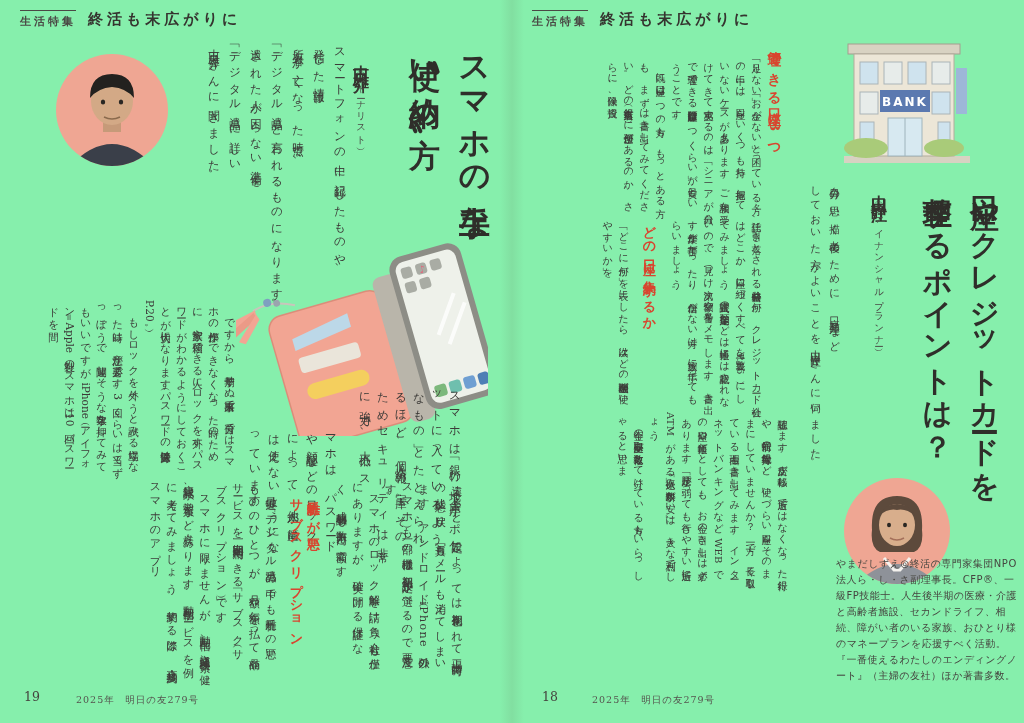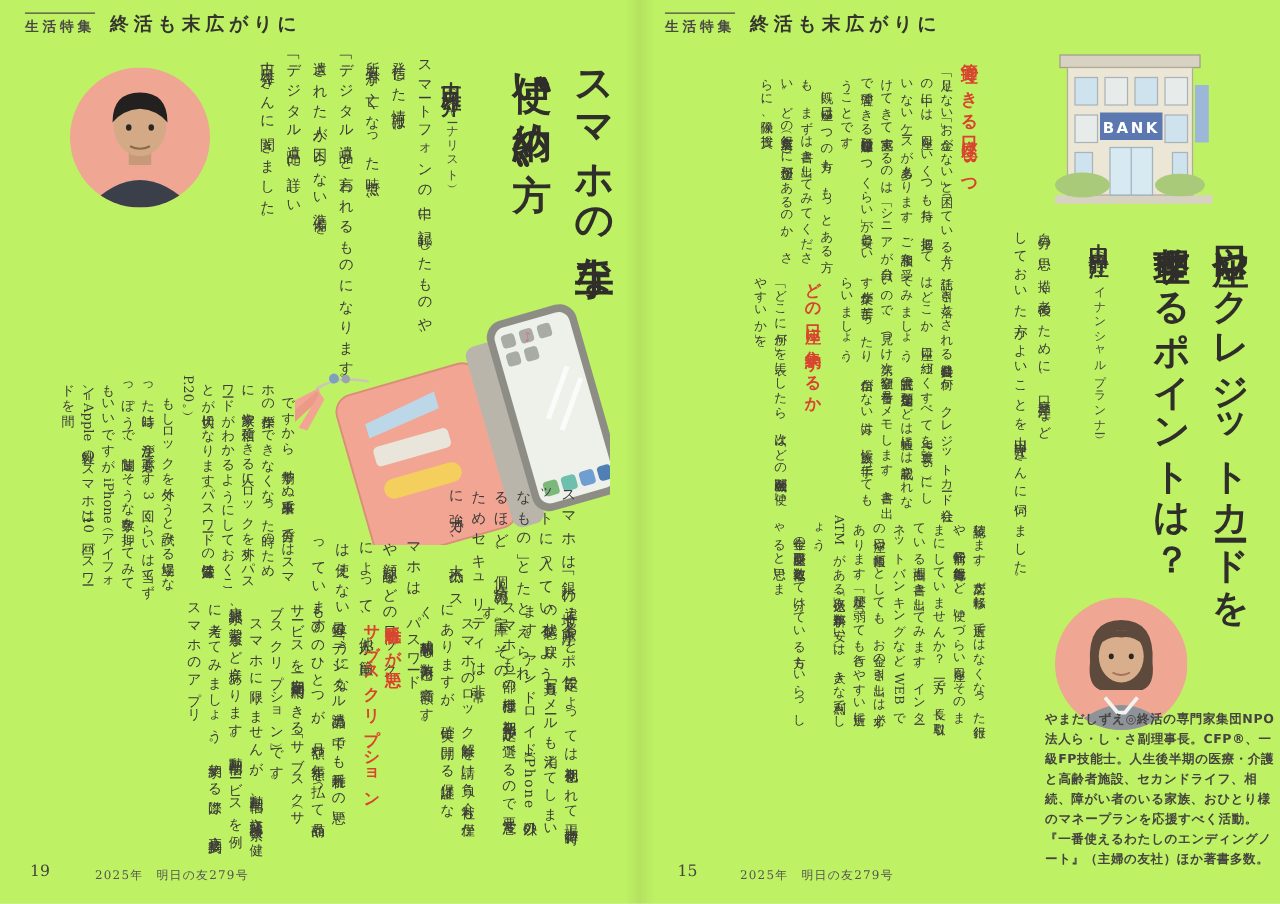--- a/index.html
+++ b/index.html
@@ -1,17 +1,17 @@
 <!DOCTYPE html>
 <html><head>
 <meta charset="utf-8">
 <style>
   html,body{margin:0;padding:0;}
   body{width:1024px;height:723px;background:#e8e4d8;font-family:"DejaVu Serif",serif;color:#3c3b38;}
-  .spread{position:relative;width:1024px;height:723px;background:#bef264;overflow:hidden;}
+  .spread{position:relative;width:1024px;height:723px;background:#86efac;overflow:hidden;}
   .gutter{position:absolute;left:500px;top:0;width:24px;height:723px;
     background:linear-gradient(90deg,rgba(0,0,0,0) 0%,rgba(90,80,60,.10) 50%,rgba(0,0,0,0) 100%);}
   .page{position:absolute;top:0;width:512px;height:723px;}
   .page-left{left:0;}
   .page-right{left:512px;}
   .abs{position:absolute;}
   .v{writing-mode:vertical-rl;text-orientation:mixed;}
   .pre{white-space:pre-line;}
   
   .hd{display:flex;align-items:flex-end;gap:12px;font-family:"DejaVu Sans",sans-serif;}
@@ -216,20 +216,20 @@
         <path d="M28 52 Q26 18 53 18 Q80 18 78 52 Q80 70 70 74 L36 74 Q26 70 28 52 Z" fill="#5d4a3c"></path>
         <ellipse cx="53" cy="47" rx="18" ry="21" fill="#d8ae8c"></ellipse>
         <path d="M35 38 Q44 30 53 32 Q62 30 71 38 Q66 26 53 26 Q40 26 35 38 Z" fill="#5d4a3c"></path>
         <ellipse cx="45" cy="47" rx="2" ry="2.3" fill="#2a2723"></ellipse>
         <ellipse cx="61" cy="47" rx="2" ry="2.3" fill="#2a2723"></ellipse>
         <path d="M46 60 Q53 64 60 60" stroke="#a4705a" stroke-width="1.5" fill="none"></path>
         <path d="M40 80 L50 92 L56 92 L66 80" stroke="#f4f2ee" stroke-width="3" fill="none"></path>
       </g>
     </svg>
 
-    <div class="abs cap" style="left:324px;top:568px;width:184px;line-height:1.6;font-weight:bold;">やまだしずえ◎終活の専門家集団NPO法人ら・し・さ副理事長。CFP®、一級FP技能士。人生後半期の医療・介護と高齢者施設、セカンドライフ、相続、障がい者のいる家族、おひとり様のマネープランを応援すべく活動。『一番使えるわたしのエンディングノート』（主婦の友社）ほか著書多数。</div>
-
-    <div class="ftnum" style="left:30px;top:689px;">15</div>
+    <div class="abs cap" style="left:324px;top:556px;width:184px;line-height:1.6;">やまだしずえ◎終活の専門家集団NPO法人ら・し・さ副理事長。CFP®、一級FP技能士。人生後半期の医療・介護と高齢者施設、セカンドライフ、相続、障がい者のいる家族、おひとり様のマネープランを応援すべく活動。『一番使えるわたしのエンディングノート』（主婦の友社）ほか著書多数。</div>
+
+    <div class="ftnum" style="left:30px;top:689px;">18</div>
     <div class="ft" style="left:80px;top:694px;">2025年　明日の友279号</div>
   </div>
 
   <div class="gutter"></div>
 </div>
 
 </body></html>

